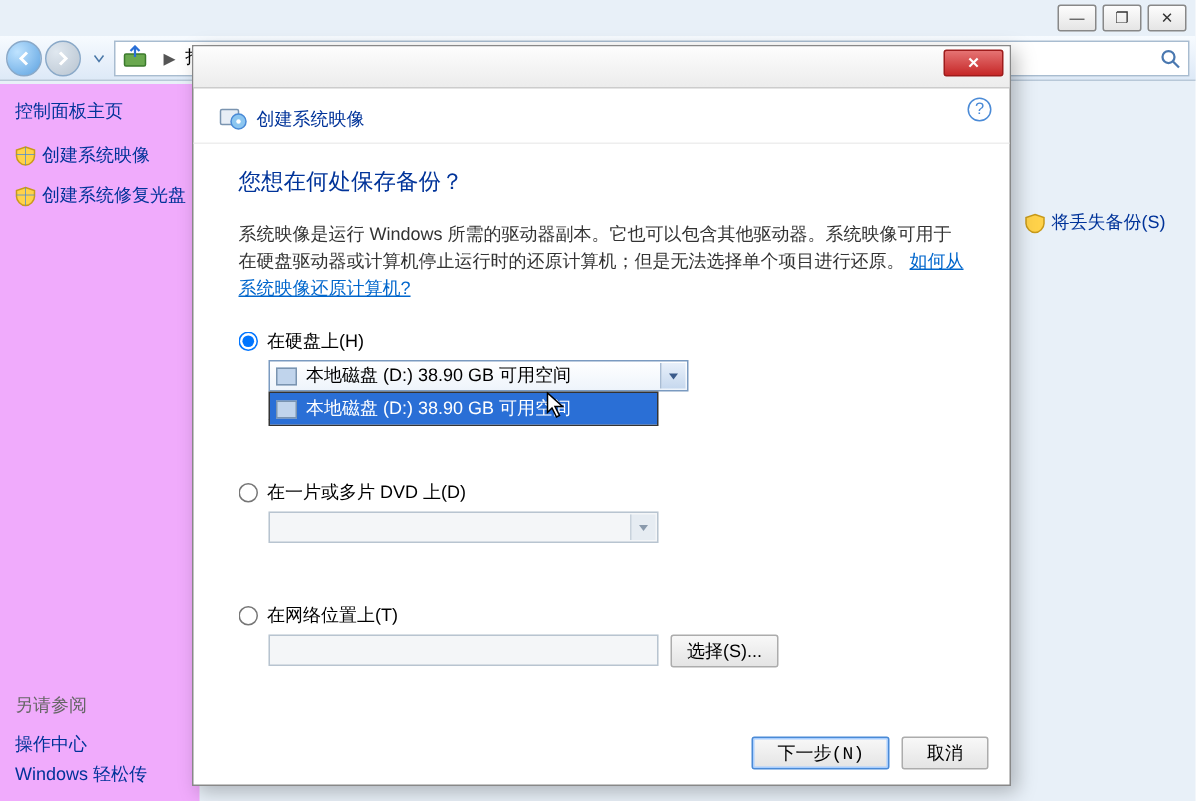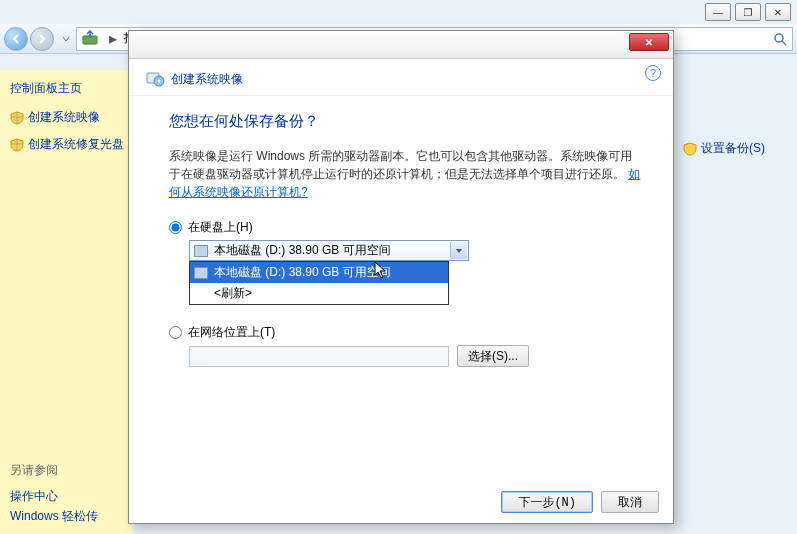--- a/index.html
+++ b/index.html
@@ -13,41 +13,41 @@
 .navbar { position:absolute; top:24px; left:0; right:0; height:30px; background: linear-gradient(#f7fbff,#dde9f7); border-bottom:1px solid #b8c8d8; display:flex; align-items:center; padding:0 4px; }
 .navbtn { width:24px; height:24px; border-radius:50%; border:1px solid #8aa9c8; background: radial-gradient(circle at 30% 30%, #bfe3ff, #5da2e0); margin-right:2px; display:flex; align-items:center; justify-content:center; }
 .navbtn svg { width:12px; height:12px; }
 .navsmall { display:inline-flex; align-items:center; margin-left:6px; }
 .breadcrumb { flex:1; height:24px; border:1px solid #a8bcd0; background:#fff; margin-left:6px; display:flex; align-items:center; overflow:hidden; }
 .bc-icon { width:18px; height:18px; margin:0 4px; }
 .bc-arrow { padding:0 6px; color:#555; }
 .searchbox { position:absolute; top:26px; right:6px; width:22px; height:26px; display:flex; align-items:center; justify-content:center; }
 
 
-.leftpanel { position:absolute; top:56px; left:0; width:133px; bottom:0; background:#fef9c3; padding:10px 0 0 10px;margin-top:14px; }
+.leftpanel { position:absolute; top:56px; left:0; width:133px; bottom:0; background:#f0abfc; padding:10px 0 0 10px; }
 .leftpanel .hdr { color:#003399; font-size:12px; margin-bottom:12px; }
 .leftpanel .lnk { display:flex; align-items:center; font-size:12px; color:#003399; margin-bottom:10px; cursor:pointer; }
 .leftpanel .lnk .shield { width:14px; height:14px; margin-right:4px; }
 .leftpanel .footlinks { position:absolute; bottom:8px; left:10px; font-size:12px; color:#003399; line-height:20px; }
 
 
 .rightpanel { position:absolute; top:56px; right:4px; width:110px; }
 .rightpanel .lnk { display:flex; align-items:center; font-size:12px; color:#003399; margin-top:84px; }
 .rightpanel .lnk .shield { width:14px; height:14px; margin-right:4px; }
 
 
 .dialog { position:absolute; top:30px; left:128px; width:546px; height:494px; background:#fff; border:1px solid #888; box-shadow: 4px 4px 12px rgba(0,0,0,.25); }
 .dlg-titlebar { height:28px; background: linear-gradient(#fdfdfd,#ececec); border-bottom:1px solid #ccc; position:relative; }
 .dlg-close { position:absolute; top:2px; right:4px; width:40px; height:18px; background: linear-gradient(#e57373,#c62828); border:1px solid #9e1c1c; border-radius:2px; color:#fff; display:flex; align-items:center; justify-content:center; font-size:10px; font-weight:bold; cursor:pointer; }
 .dlg-hdr { display:flex; align-items:center; padding:10px 16px 6px; border-bottom:1px solid #eee; }
 .dlg-hdr .ico { width:20px; height:20px; margin-right:6px; }
 .dlg-hdr .title { font-size:12px; color:#003399; }
 .dlg-help { position:absolute; top:34px; right:12px; width:16px; height:16px; border-radius:50%; border:1px solid #4a8ad6; color:#4a8ad6; font-size:11px; display:flex; align-items:center; justify-content:center; }
 
-.dlg-body { padding: 8px 30px 0 40px; }
+.dlg-body { padding: 8px 30px 0 30px; }
 .q { color:#003399; font-size:15px; margin:8px 0 16px; }
 .desc { font-size:12px; color:#333; line-height:18px; }
 .desc a { color:#0066cc; text-decoration:underline; }
 
 .optgroup { margin-top:18px; }
 .opt { font-size:12px; display:flex; align-items:center; margin-bottom:4px; }
 .opt input { margin-right:6px; }
 .combo { position:relative; margin-left:20px; width:280px; }
 .combo-sel { height:21px; border:1px solid #7a9ac0; background:linear-gradient(#fff,#eef4fb); display:flex; align-items:center; padding:0 4px; font-size:12px; position:relative; }
 .combo-sel .disk-icon { width:14px; height:12px; background:#c0d4ec; border:1px solid #7a94b0; margin-right:6px; }
@@ -58,21 +58,21 @@
 .combo-item .disk-icon { width:14px; height:12px; background:#c0d4ec; border:1px solid #7a94b0; margin-right:6px; }
 .cursor { position:absolute; top:21px; left:185px; width:16px; height:20px; pointer-events:none; z-index:20; }
 .warnrow { display:flex; align-items:flex-start; margin:6px 0 0 20px; font-size:12px; }
 .warnrow .wtxt { max-width:190px; }
 
 .opt2 { margin-top:36px; }
 .opt2 .fakecombo { margin-left:20px; width:260px; height:21px; border:1px solid #b8c4d0; background:#f4f6f8; position:relative; }
 .opt2 .fakecombo .dd { position:absolute; right:1px; top:1px; bottom:1px; width:17px; background:#e6ecf2; border-left:1px solid #c8d2dc; display:flex; align-items:center; justify-content:center; }
 
 .opt3 { margin-top:40px; }
-.opt3 .row { display:flex; align-items:flex-end; margin-left:20px; }
+.opt3 .row { display:flex; align-items:flex-start; margin-left:20px; }
 .opt3 .txt { width:260px; height:21px; border:1px solid #b8c4d0; background:#f4f6f8; margin-right:8px; }
 .opt3 .browse { height:22px; padding:0 10px; font-size:12px; border:1px solid #acacac; background:linear-gradient(#f8f8f8,#e4e4e4); border-radius:2px; }
 
 .dlg-foot { position:absolute; bottom:10px; right:14px; display:flex; gap:8px; }
 .dlg-foot button { height:22px; padding:0 16px; font-size:12px; border:1px solid #acacac; background:linear-gradient(#f8f8f8,#e4e4e4); border-radius:2px; cursor:pointer; }
 .dlg-foot button.primary { border:1px solid #4a8ad6; box-shadow: inset 0 0 0 1px #a8ceff; font-family: Liberation Mono, monospace; }
 </style>
 </head>
 <body>
 
@@ -141,21 +141,21 @@
     <div>操作中心</div>
     <div>Windows 轻松传</div>
   </div>
 </div>
 
 <div class="rightpanel">
   <div class="lnk">
     <svg class="shield" viewBox="0 0 14 14">
         <path d="M7 1 L13 3 V7 C13 10 10 13 7 13 C4 13 1 10 1 7 V3 Z" fill="#ffd24a" stroke="#c89a1a"></path>
       </svg>
-    <span>设置备份(S)</span>
+    <span>将丢失备份(S)</span>
   </div>
 </div>
 
 <div class="dialog">
   <div class="dlg-titlebar">
     <div class="dlg-close">
         <span>✕</span>
       </div>
   </div>
   <div class="dlg-hdr">
@@ -190,34 +190,43 @@
             <svg width="8" height="6" viewBox="0 0 8 6">
                 <path d="M1 1 L4 5 L7 1 Z" fill="#3a5a8a"></path>
               </svg>
           </span>
         </div>
         <div class="combo-list">
           <div class="combo-item sel">
             <span class="disk-icon"></span>
             <span>本地磁盘 (D:) 38.90 GB 可用空间</span>
           </div>
-          <div class="combo-item">
-            <span style="width:20px;"></span>
-            <span>&lt;刷新&gt;</span>
-          </div>
         </div>
         <svg class="cursor" viewBox="0 0 16 20">
           <path d="M1 1 L1 14 L4 11 L7 17 L9 16 L6 10 L11 10 Z" fill="#fff" stroke="#000" stroke-width="1"></path>
         </svg>
       </div>
       <div class="warnrow">
         <span class="wtxt">此磁盘出现故障，将丢失备份</span>
       </div>
     </div>
 
+    <div class="optgroup opt2">
+      <label class="opt">
+        <input type="radio" name="dest" style="">
+        <span>在一片或多片 DVD 上(D)</span>
+      </label>
+      <div class="fakecombo">
+        <span class="dd">
+          <svg width="8" height="6" viewBox="0 0 8 6">
+              <path d="M1 1 L4 5 L7 1 Z" fill="#8a9aac"></path>
+            </svg>
+        </span>
+      </div>
+    </div>
 
     <div class="optgroup opt3">
       <label class="opt">
         <input type="radio" name="dest" style="">
         <span>在网络位置上(T)</span>
       </label>
       <div class="row">
         <div class="txt"></div>
         <button class="browse">选择(S)...</button>
       </div>

